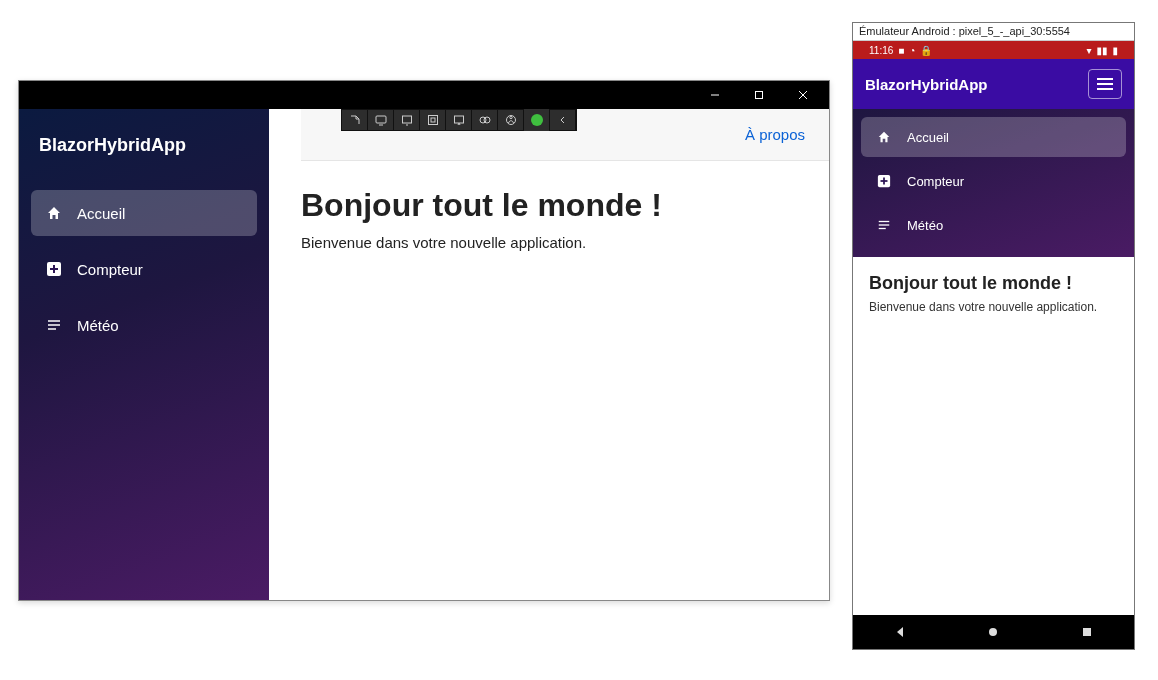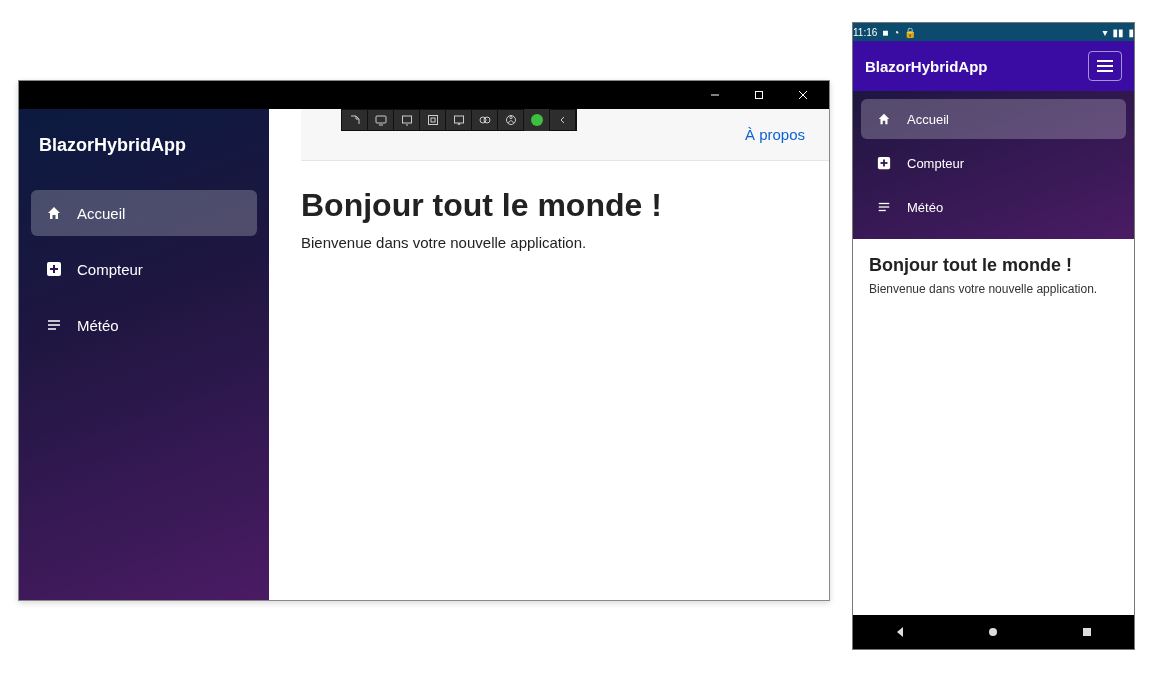--- a/index.html
+++ b/index.html
@@ -89,23 +89,23 @@
   .emu-title{
     height:18px;font-size:11px;color:#222;
     padding:2px 6px;border-bottom:1px solid #ccc;
     white-space:nowrap;overflow:hidden;
   }
   .phone{
     flex:1;display:flex;flex-direction:column;
     background:#fff;
   }
   .statusbar{
-    height:18px;background:#0c4a6e;color:#fff;
+    height:18px;background:#b91c1c;color:#fff;
     display:flex;align-items:center;justify-content:space-between;
-    padding:0 0;font-size:10px;
+    padding:0 16px;font-size:10px;
   }
   .statusbar .icons{display:flex;gap:5px;align-items:center;}
   .m-header{
     background:#3a0ca3;color:#fff;
     display:flex;flex-direction:column;
   }
   .m-header-row{
     display:flex;align-items:center;justify-content:space-between;
     padding:10px 12px;
   }
@@ -248,20 +248,21 @@
       </div>
       <div class="main-pad">
         <div class="h1">Bonjour tout le monde !</div>
         <div class="sub">Bienvenue dans votre nouvelle application.</div>
       </div>
     </div>
   </div>
 </div>
 
 <div class="emu-window">
+  <div class="emu-title">Émulateur Android : pixel_5_-_api_30:5554</div>
   <div class="phone">
     <div class="statusbar">
       <div class="icons">
         <span>11:16</span>
         <span>■</span>
         <span>◔</span>
         <span>🔒</span>
       </div>
       <div class="icons">
         <span>▾</span>

